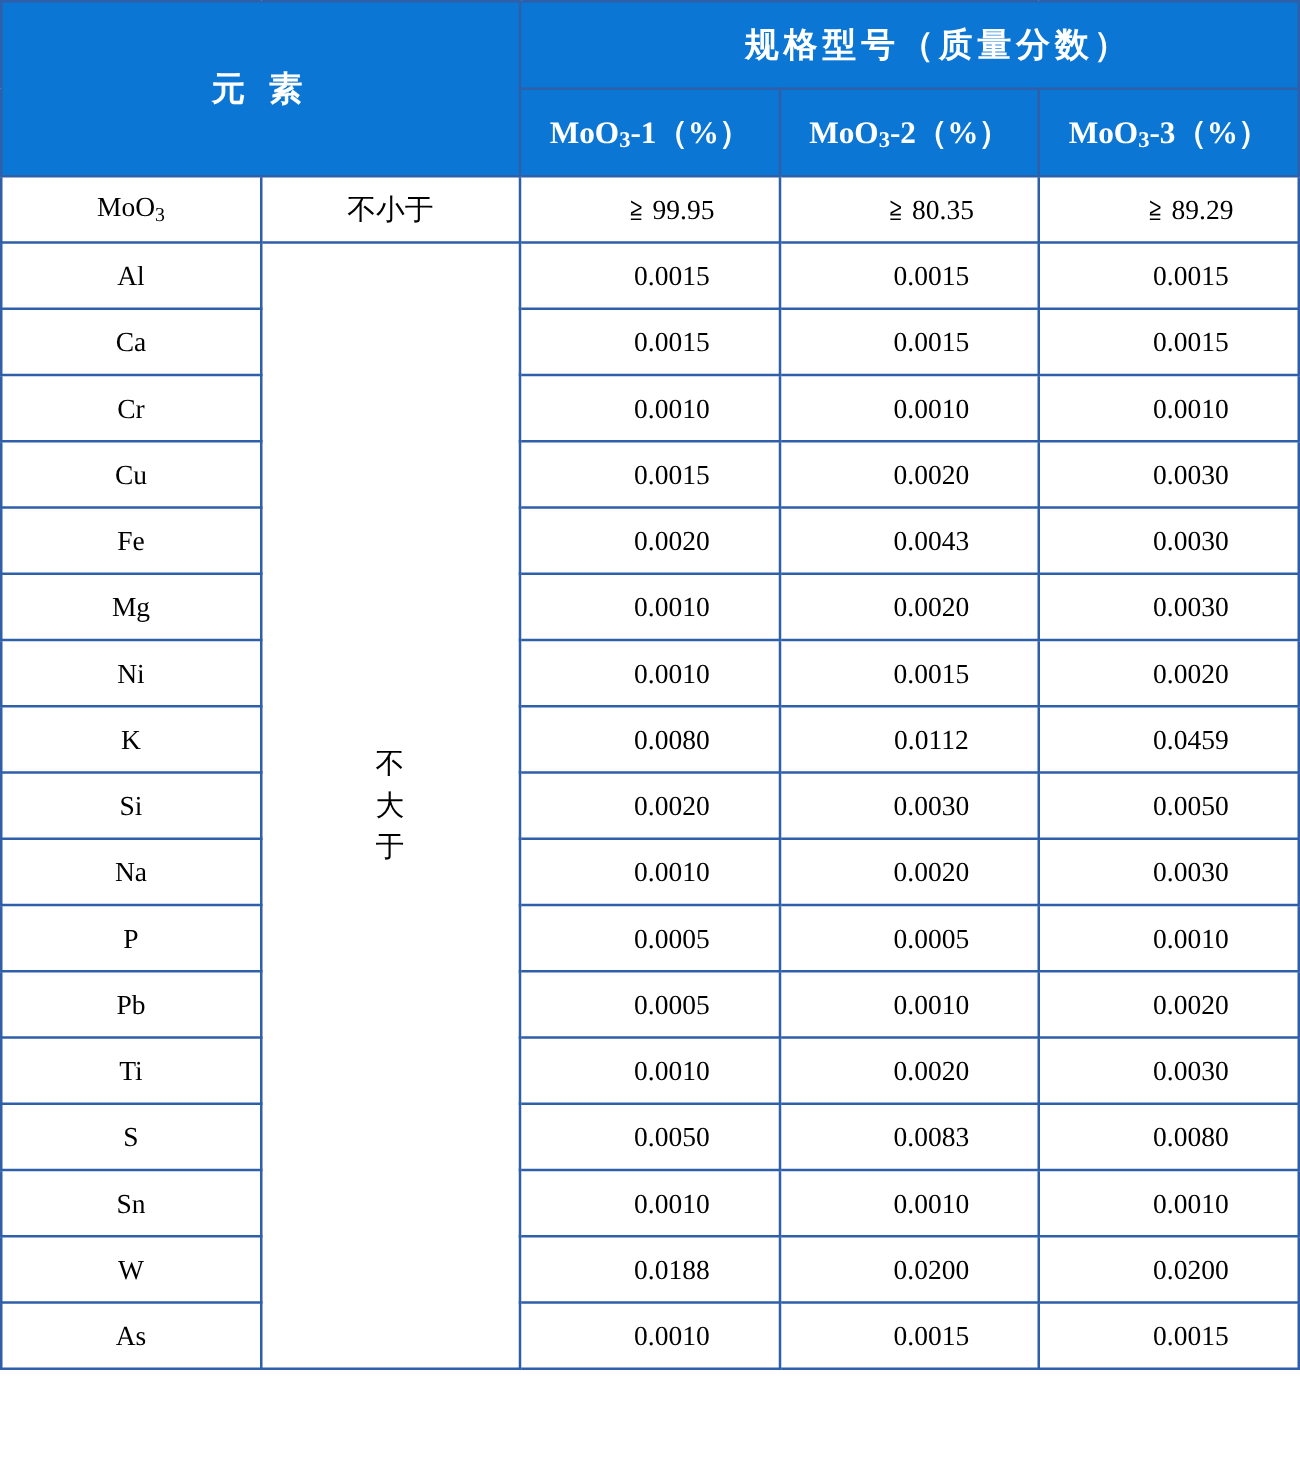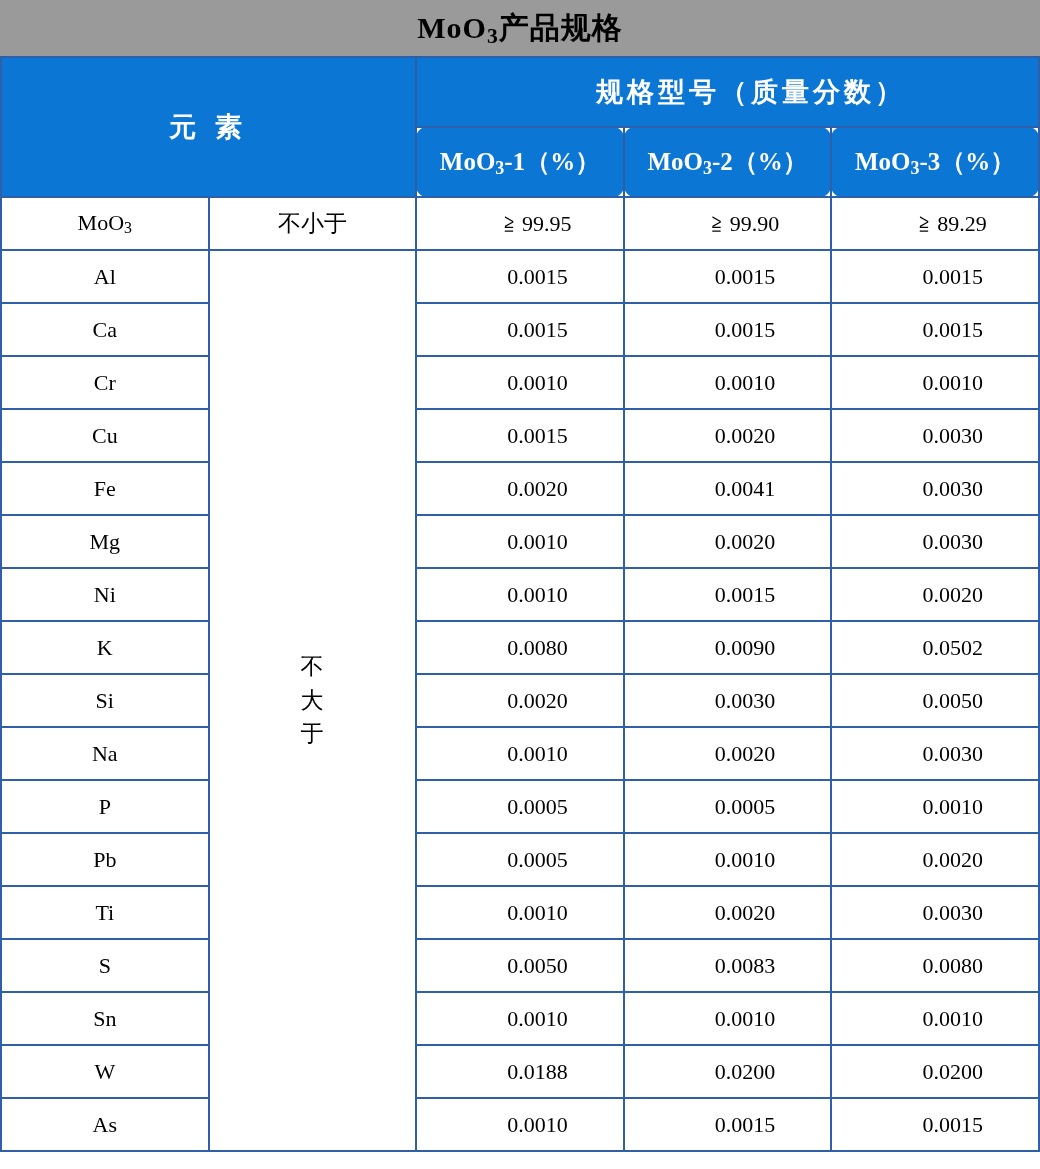--- a/index.html
+++ b/index.html
@@ -61,21 +61,20 @@
     font-size: 27px;
     letter-spacing: 4px;
     height: 54px;
     vertical-align: middle;
     padding-left: 48px;
   }
   th.col-head {
     font-size: 25px;
     height: 54px;
     vertical-align: middle;
-    border-radius: 11px;
   }
   td {
     height: 53px;
     text-align: center;
     vertical-align: middle;
     font-size: 22px;
     background: #ffffff;
   }
   td.elem {
     width: 148px;
@@ -99,25 +98,20 @@
   .sub {
     font-size: 0.72em;
     vertical-align: -0.22em;
   }
 </style>
 </head>
 <body>
 
 <div class="sheet">
 
-  <div class="title-bar">
-    <div class="title-text">
-      <span>MoO</span><span class="sub">3</span><span>产品规格</span>
-    </div>
-  </div>
 
   <table class="spec">
     <thead>
       <tr>
         <th class="elem-head" colspan="2" rowspan="2">元 素</th>
         <th class="group-head" colspan="3">规格型号（质量分数）</th>
       </tr>
       <tr>
         <th class="col-head">
           <span>MoO</span><span class="sub">3</span><span>-1（%）</span>
@@ -130,21 +124,21 @@
         </th>
       </tr>
     </thead>
     <tbody>
       <tr>
         <td class="elem">
           <span>MoO</span><span class="sub">3</span>
         </td>
         <td class="limit">不小于</td>
         <td class="val">≧ 99.95</td>
-        <td class="val">≧ 99.90</td>
+        <td class="val">≧ 80.35</td>
         <td class="val">≧ 89.29</td>
       </tr>
 
       <tr>
         <td class="elem">Al</td>
         <td class="limit limit-vertical" rowspan="17">不<br>大<br>于</td>
         <td class="val">0.0015</td>
         <td class="val">0.0015</td>
         <td class="val">0.0015</td>
       </tr>
@@ -166,43 +160,43 @@
       <tr>
         <td class="elem">Cu</td>
         <td class="val">0.0015</td>
         <td class="val">0.0020</td>
         <td class="val">0.0030</td>
       </tr>
 
       <tr>
         <td class="elem">Fe</td>
         <td class="val">0.0020</td>
-        <td class="val">0.0041</td>
+        <td class="val">0.0043</td>
         <td class="val">0.0030</td>
       </tr>
 
       <tr>
         <td class="elem">Mg</td>
         <td class="val">0.0010</td>
         <td class="val">0.0020</td>
         <td class="val">0.0030</td>
       </tr>
 
       <tr>
         <td class="elem">Ni</td>
         <td class="val">0.0010</td>
         <td class="val">0.0015</td>
         <td class="val">0.0020</td>
       </tr>
 
       <tr>
         <td class="elem">K</td>
         <td class="val">0.0080</td>
-        <td class="val">0.0090</td>
-        <td class="val">0.0502</td>
+        <td class="val">0.0112</td>
+        <td class="val">0.0459</td>
       </tr>
 
       <tr>
         <td class="elem">Si</td>
         <td class="val">0.0020</td>
         <td class="val">0.0030</td>
         <td class="val">0.0050</td>
       </tr>
 
       <tr>

